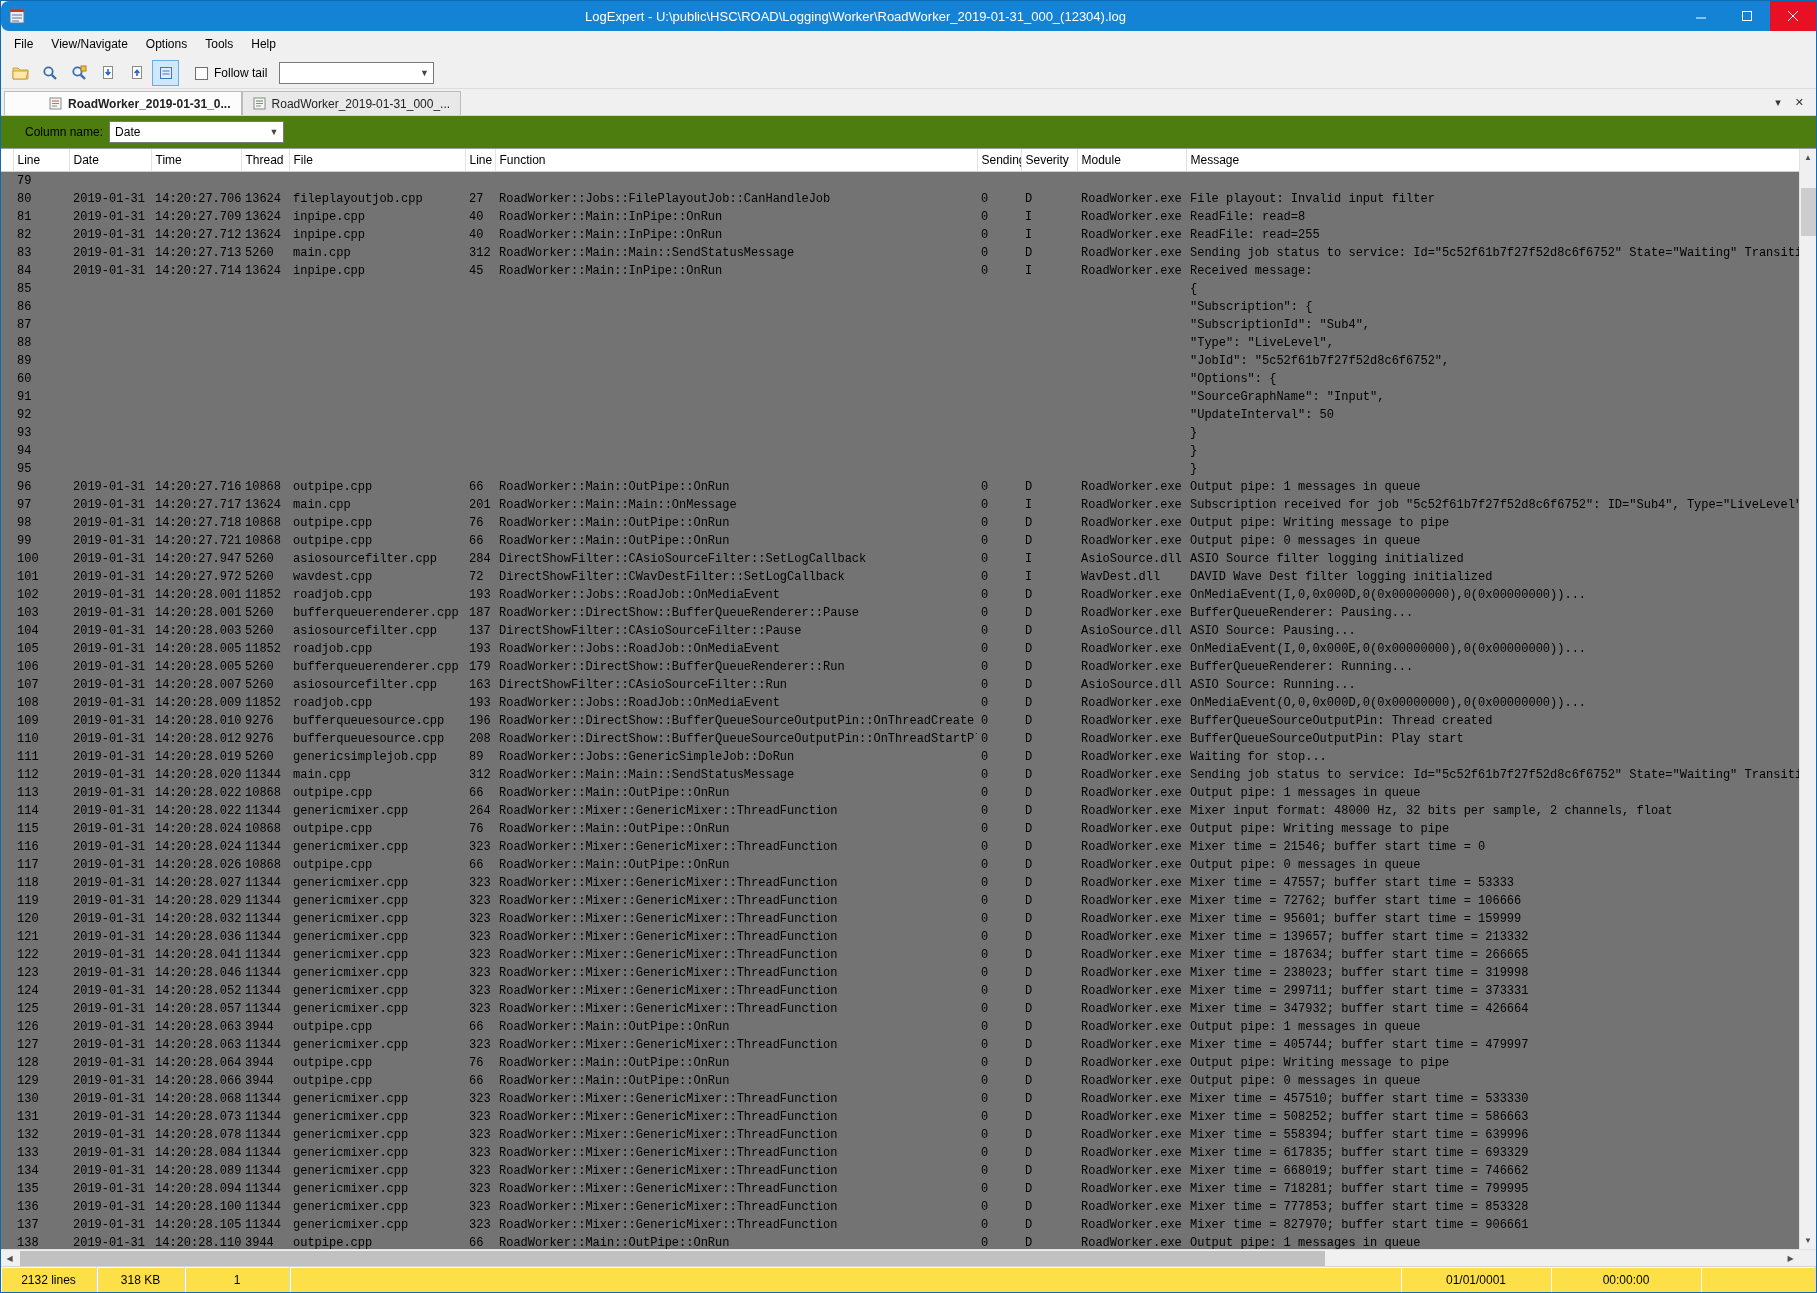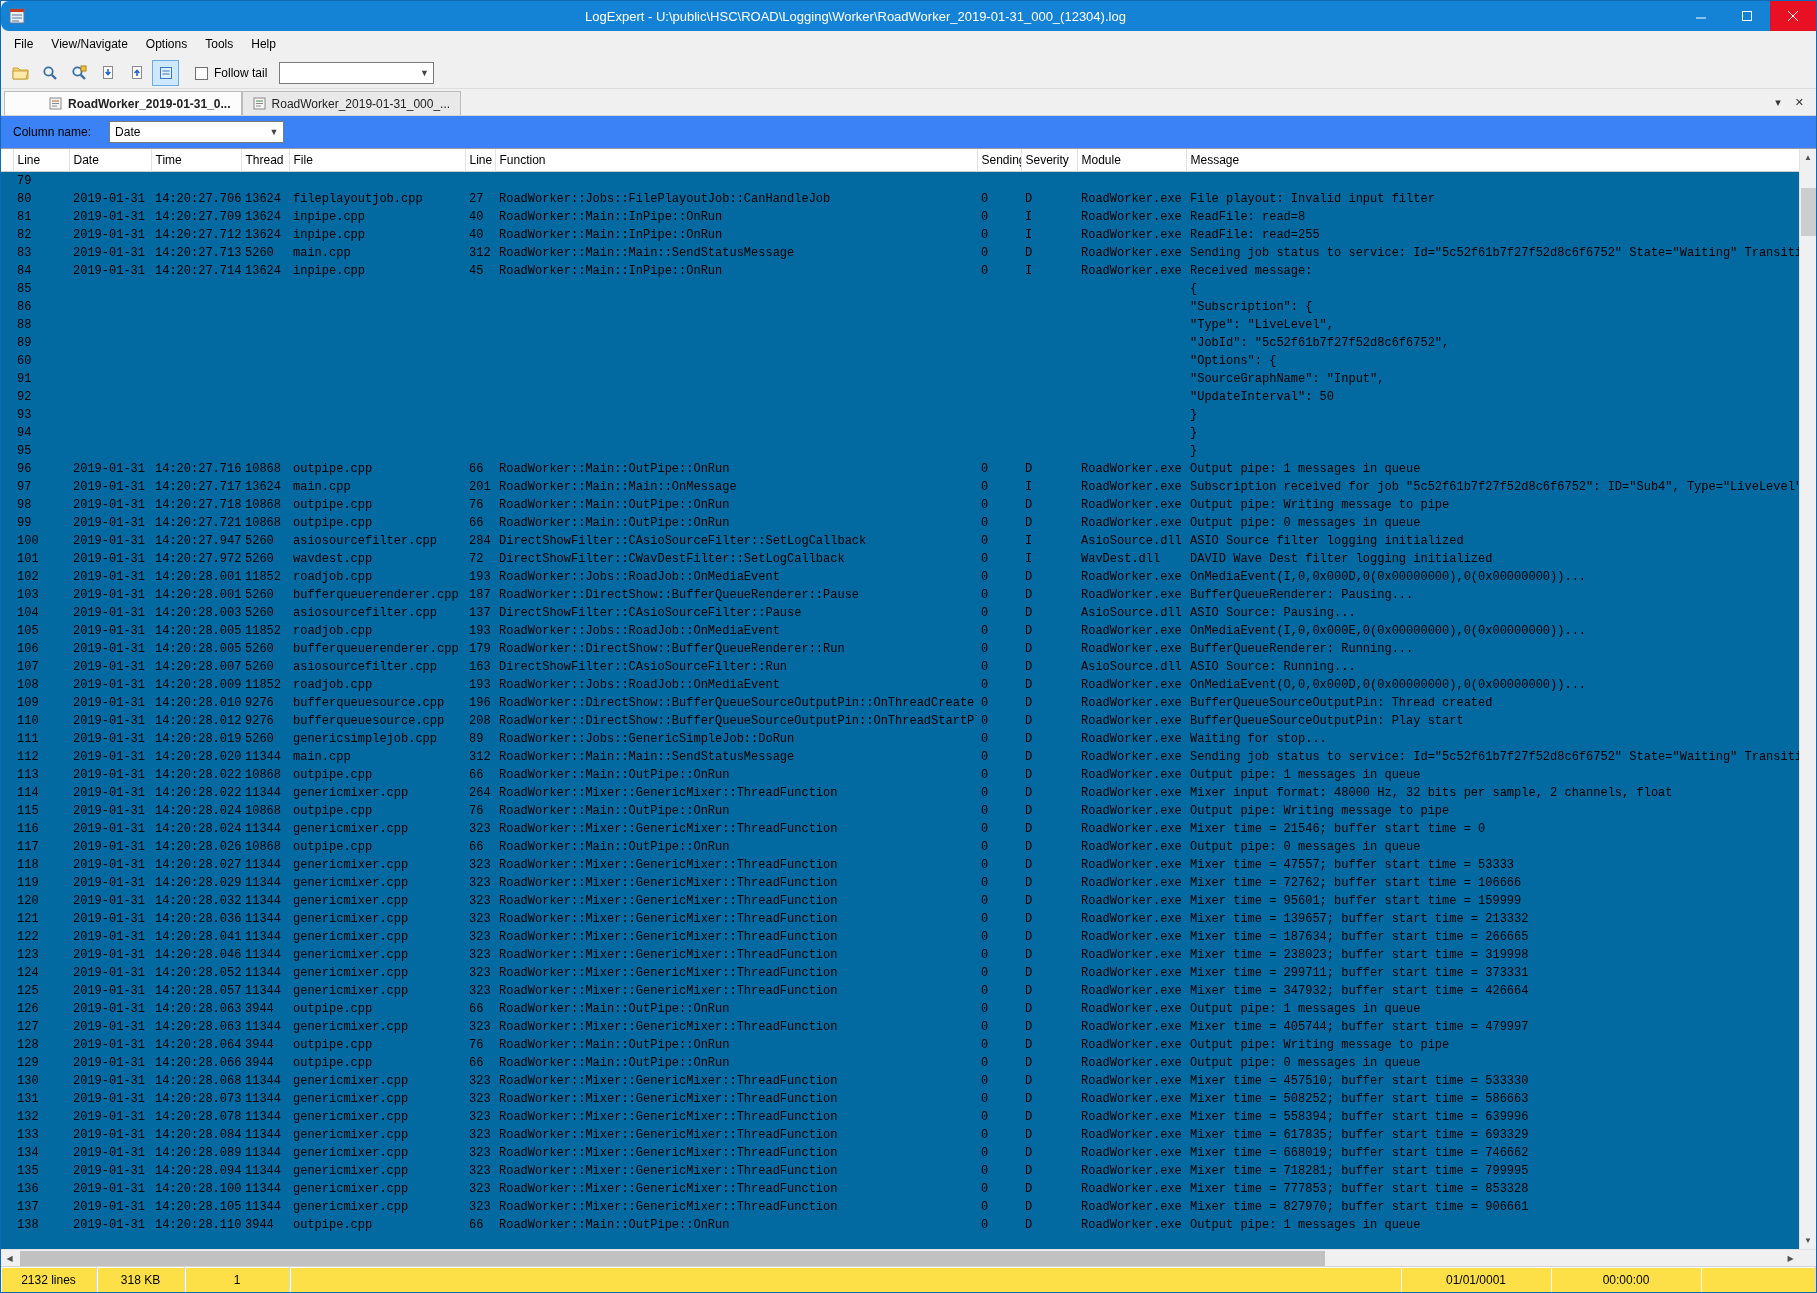--- a/index.html
+++ b/index.html
@@ -38,26 +38,26 @@
   .combo { height: 22px; background: #fff; border: 1px solid #7a7a7a; display: flex; align-items: center; }
   .combo .combo-value { flex: 1; padding-left: 5px; white-space: nowrap; overflow: hidden; }
   .combo .combo-arrow { width: 18px; text-align: center; color: #444; font-size: 9px; }
   .toolbar .combo { width: 155px; }
   
   .tabbar { flex: 0 0 27px; display: flex; align-items: flex-end; background: #f0f0f0; padding-left: 3px; border-bottom: 1px solid #d4d4d4; }
   .tab { display: flex; align-items: center; gap: 6px; padding: 0 10px; height: 24px; border: 1px solid #bcbcbc; border-bottom: none; background: #e9e9e9; color:#222; white-space: nowrap; }
   .tab.active { background: #fcfcfc; font-weight: bold; padding-left: 44px; }
   .tab-controls { margin-left: auto; display: flex; align-items: center; gap: 14px; padding: 0 12px 6px 0; color: #333; font-size: 11px; }
   
-  .filter-row { flex: 0 0 32px; display: flex; align-items: center; padding-left: 12px; gap: 18px; background: #3b82f6; }
+  .filter-row { flex: 0 0 32px; display: flex; align-items: center; padding-left: 24px; gap: 6px; background: #4d7c0f; }
   .filter-row .combo { width: 175px; }
   
   .content { flex: 1; display: flex; flex-direction: column; overflow: hidden; border-top: 1px solid #9a9da6; background: #fff; }
   .table-area { flex: 1; display: flex; overflow: hidden; }
-  .grid-wrap { flex: 1; overflow: hidden; background: #0369a1; }
+  .grid-wrap { flex: 1; overflow: hidden; background: #737373; }
   table.log { border-collapse: collapse; table-layout: fixed; width: 1800px; }
   table.log th {
     font-weight: normal; text-align: left; font-size: 12px; color: #000;
     padding: 0 2px 0 4px; height: 22px;
     border-right: 1px solid #e3e3e3; border-bottom: 1px solid #cfcfcf;
     background: #ffffff; white-space: nowrap; overflow: hidden;
   }
   table.log td {
     font-family: "Liberation Mono", "DejaVu Sans Mono", monospace;
     font-size: 12px; line-height: 18px; height: 18px;
@@ -352,20 +352,34 @@
                 <td></td>
                 <td></td>
                 <td></td>
                 <td></td>
                 <td></td>
                 <td></td>
                 <td>"Subscription": {</td>
               </tr>
               <tr>
                 <td></td>
+                <td>87</td>
+                <td></td>
+                <td></td>
+                <td></td>
+                <td></td>
+                <td></td>
+                <td></td>
+                <td></td>
+                <td></td>
+                <td></td>
+                <td>"SubscriptionId": "Sub4",</td>
+              </tr>
+              <tr>
+                <td></td>
                 <td>88</td>
                 <td></td>
                 <td></td>
                 <td></td>
                 <td></td>
                 <td></td>
                 <td></td>
                 <td></td>
                 <td></td>
                 <td></td>

